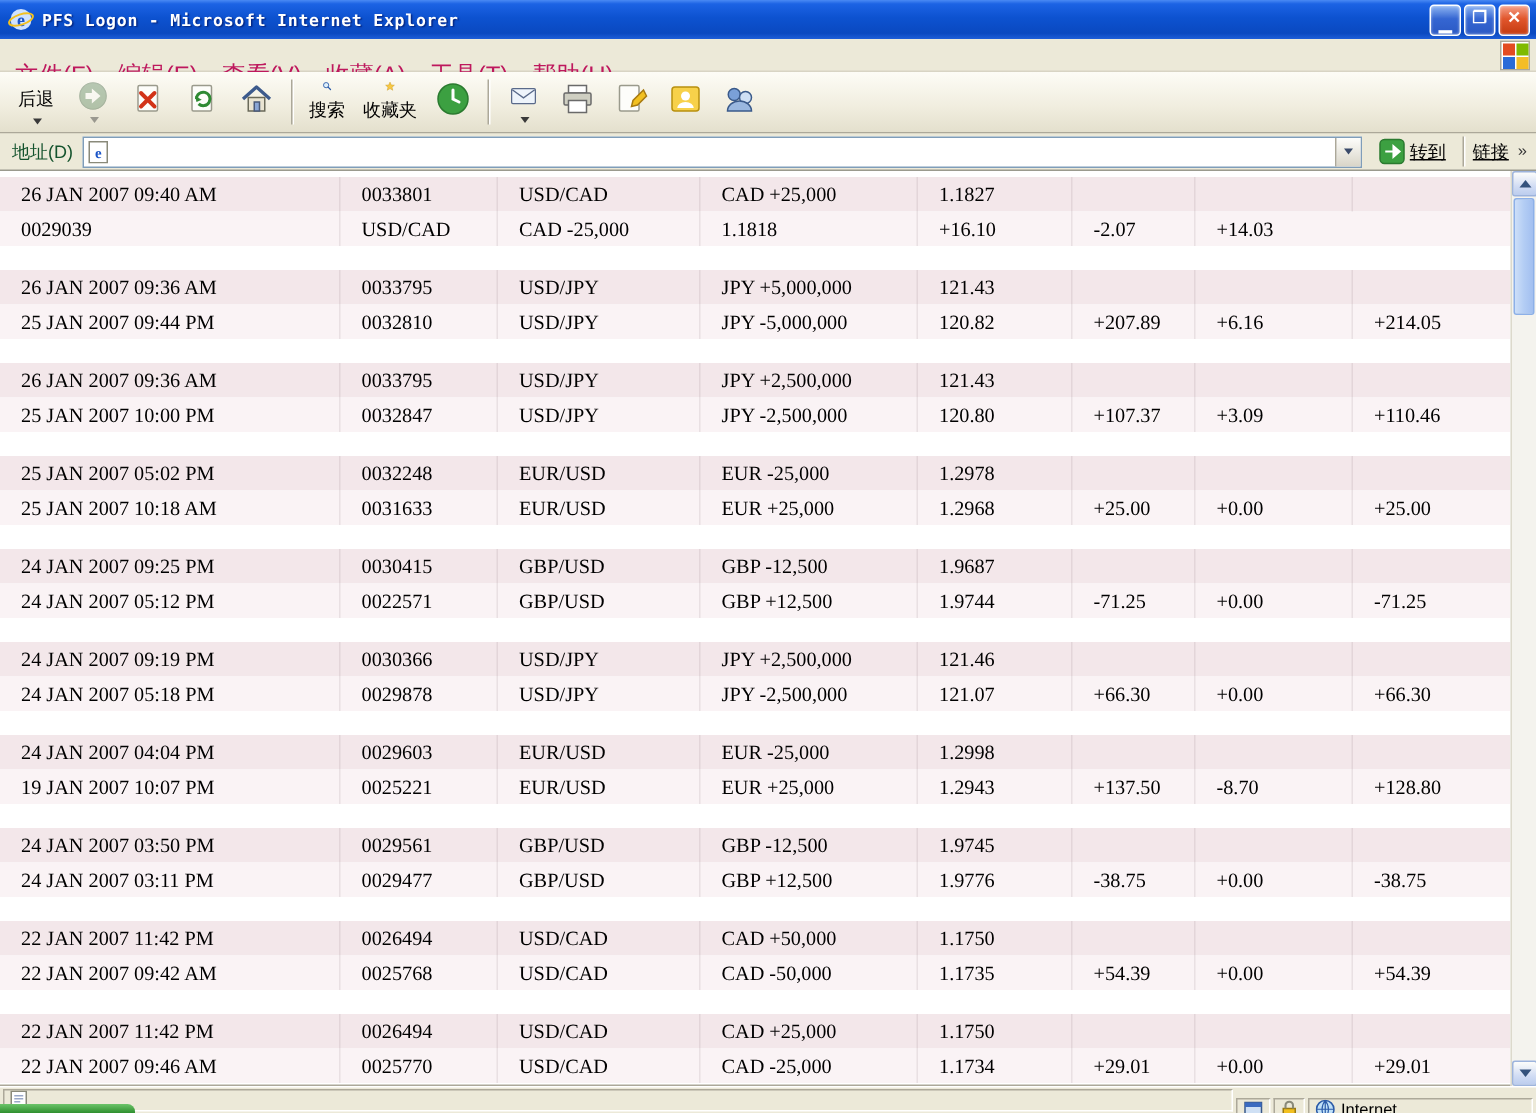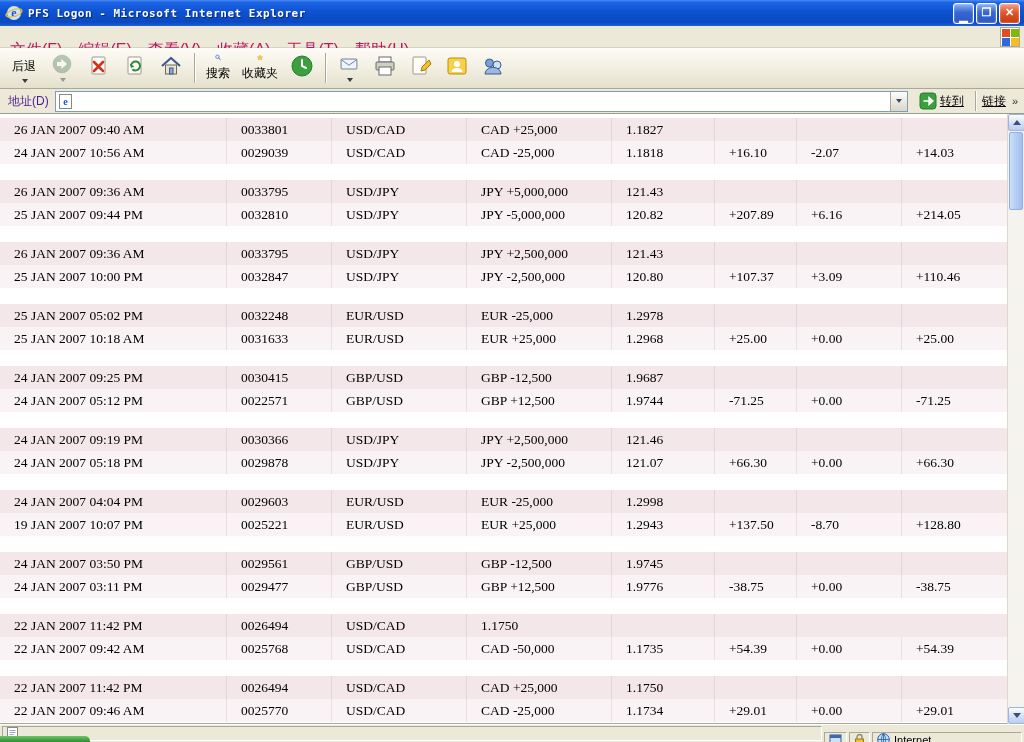--- a/index.html
+++ b/index.html
@@ -39,21 +39,21 @@
     border:1px solid transparent; border-radius:3px; cursor:default;flex-direction:column; }
   .tb-label { font-size:12px; color:#000; }
   .caret { width:0; height:0; border-left:3px solid transparent; border-right:3px solid transparent;
     border-top:4px solid #3a3a3a; margin-left:1px; }
   .tb-sep { width:1px; height:30px; background:#aca899; box-shadow:1px 0 0 #fff; margin:0 4px; flex:0 0 1px; }
   .disabled { opacity:.45; filter:saturate(.4); }
 
   
   .addressbar { height:25px; flex:0 0 25px; display:flex; align-items:center; gap:6px;
     background:#ece9d8; padding:0 4px 0 8px; border-bottom:1px solid #9a9a8e; }
-  .addr-label { font-size:12px; color:#4c1d95; white-space:nowrap; }
+  .addr-label { font-size:12px; color:#14532d; white-space:nowrap; }
   .addr-box { flex:1; height:21px; background:#fff; border:1px solid #7f9db9; display:flex;
     align-items:center; padding-left:2px; }
   .addr-page-icon { width:15px; height:15px; flex:0 0 15px; }
   .addr-value { flex:1; font-size:12px; color:#000; padding-left:3px; }
   .addr-drop { width:17px; height:19px; background:linear-gradient(180deg,#fdfdfb,#d9d5c8);
     border-left:1px solid #aca899; display:flex; align-items:center; justify-content:center; }
   .addr-drop i { width:0; height:0; border-left:3px solid transparent; border-right:3px solid transparent;
     border-top:4px solid #3a4a6a; }
   .go-btn { display:flex; align-items:center; gap:3px; padding:1px 5px; cursor:default; }
   .go-label,.links-label { font-size:12px; color:#000; white-space:nowrap;text-decoration:underline; }
@@ -263,21 +263,20 @@
           <div class="tcell col-datetime">26 JAN 2007 09:40 AM</div>
           <div class="tcell col-order_no">0033801</div>
           <div class="tcell col-pair">USD/CAD</div>
           <div class="tcell col-amount">CAD +25,000</div>
           <div class="tcell col-price">1.1827</div>
           <div class="tcell col-gross"></div>
           <div class="tcell col-interest"></div>
           <div class="tcell col-net"></div>
         </div>
         <div class="trow row-b">
-          <div class="tcell col-datetime">24 JAN 2007 10:56 AM</div>
           <div class="tcell col-order_no">0029039</div>
           <div class="tcell col-pair">USD/CAD</div>
           <div class="tcell col-amount">CAD -25,000</div>
           <div class="tcell col-price">1.1818</div>
           <div class="tcell col-gross">+16.10</div>
           <div class="tcell col-interest">-2.07</div>
           <div class="tcell col-net">+14.03</div>
         </div>
         <div class="tgap"></div>
         <div class="trow row-a">
@@ -424,20 +423,21 @@
           <div class="tcell col-price">1.9776</div>
           <div class="tcell col-gross">-38.75</div>
           <div class="tcell col-interest">+0.00</div>
           <div class="tcell col-net">-38.75</div>
         </div>
         <div class="tgap"></div>
         <div class="trow row-a">
           <div class="tcell col-datetime">22 JAN 2007 11:42 PM</div>
           <div class="tcell col-order_no">0026494</div>
           <div class="tcell col-pair">USD/CAD</div>
+          <div class="tcell col-amount">CAD +50,000</div>
           <div class="tcell col-price">1.1750</div>
           <div class="tcell col-gross"></div>
           <div class="tcell col-interest"></div>
           <div class="tcell col-net"></div>
         </div>
         <div class="trow row-b">
           <div class="tcell col-datetime">22 JAN 2007 09:42 AM</div>
           <div class="tcell col-order_no">0025768</div>
           <div class="tcell col-pair">USD/CAD</div>
           <div class="tcell col-amount">CAD -50,000</div>

